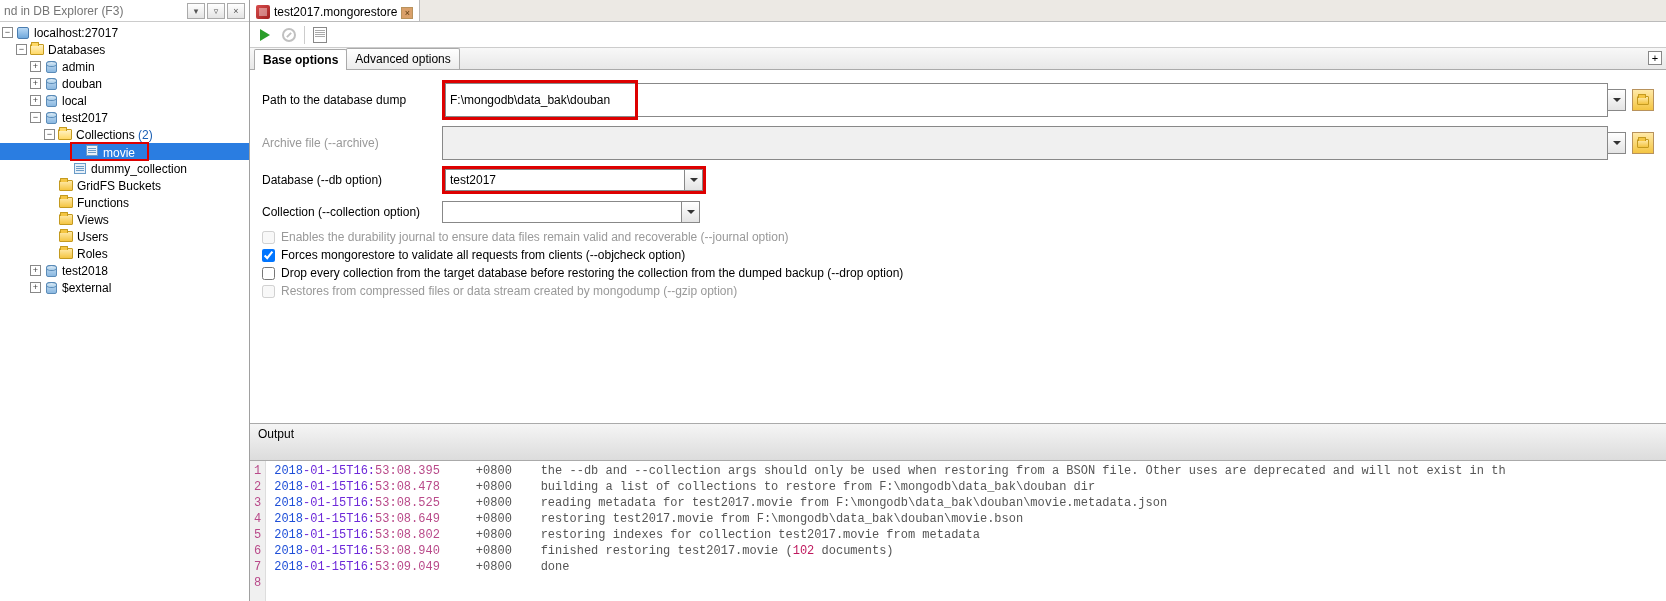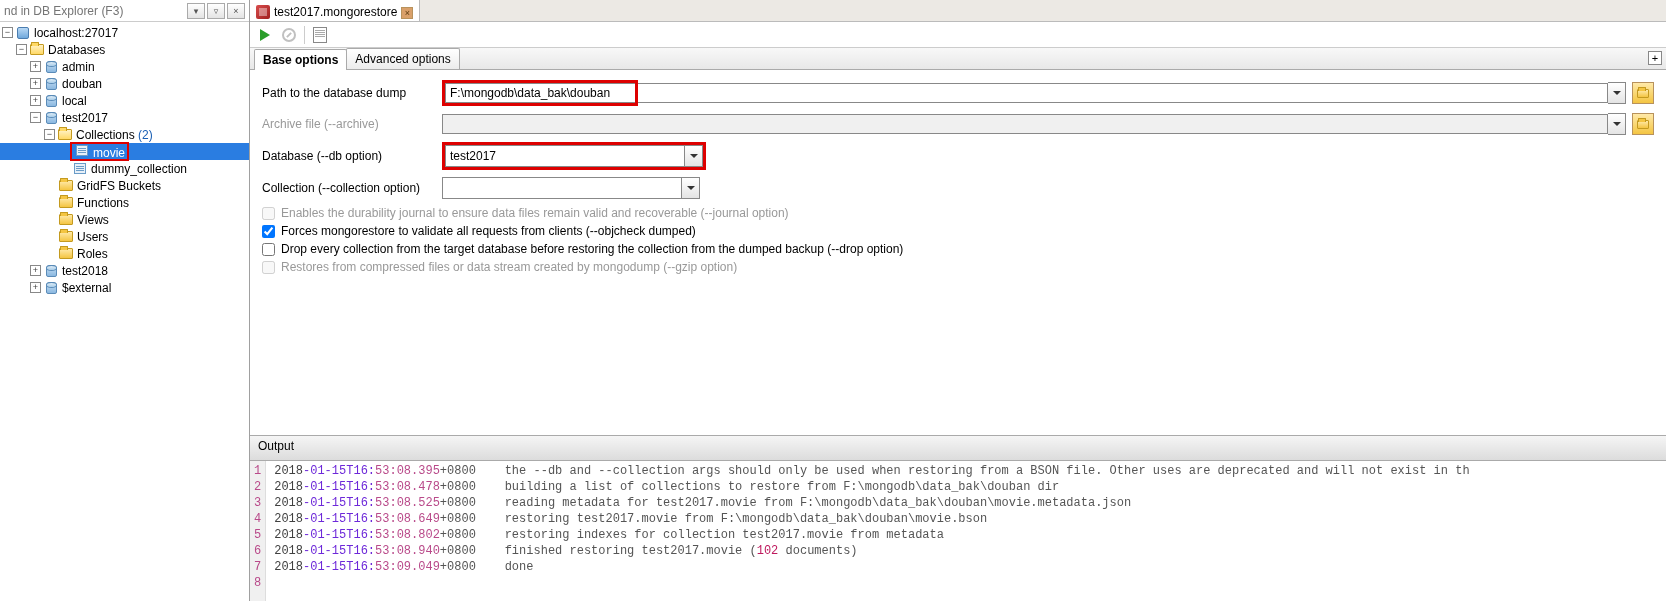--- a/index.html
+++ b/index.html
@@ -19,21 +19,21 @@
 .icon-folder { width: 14px; height: 11px; background: linear-gradient(#ffe9a8,#f4c542); border: 1px solid #c49a1f; border-radius: 1px; position: relative; }
 .icon-folder::before { content: ""; position: absolute; top: -3px; left: 0; width: 6px; height: 3px; background: #f4c542; border: 1px solid #c49a1f; border-bottom: none; border-radius: 1px 1px 0 0; }
 .icon-folder-open { width: 14px; height: 11px; background: linear-gradient(#fff2c7,#ffd966); border: 1px solid #c49a1f; border-radius: 1px; position: relative; }
 .icon-folder-open::before { content: ""; position: absolute; top: -3px; left: 0; width: 6px; height: 3px; background: #ffd966; border: 1px solid #c49a1f; border-bottom: none; border-radius: 1px 1px 0 0; }
 .icon-db { width: 11px; height: 12px; background: linear-gradient(#c8e0f4,#8bb8e0); border: 1px solid #5a8bb8; border-radius: 3px 3px 2px 2px; position: relative; }
 .icon-db::before { content: ""; position: absolute; top: -1px; left: -1px; right: -1px; height: 4px; background: linear-gradient(#e0eef8,#a8cce8); border: 1px solid #5a8bb8; border-radius: 6px / 3px; }
 .icon-collection { width: 12px; height: 11px; background: #e8f0f8; border: 1px solid #6a9cc8; position: relative; }
 .icon-collection::before { content: ""; position: absolute; top: 2px; left: 1px; right: 1px; height: 1px; background: #6a9cc8; box-shadow: 0 2px 0 #6a9cc8, 0 4px 0 #6a9cc8; }
 .node-label { font-size: 12px; }
 .node-count { color: #1a5fb4; }
-.red-box { border: 2px solid #d00; padding: 0 2px; margin-left: -2px; }
+.red-box { border: 2px solid #d00; padding: 0 12px; margin-left: -2px; }
 .main { flex: 1; display: flex; flex-direction: column; overflow: hidden; }
 .tab-bar { display: flex; align-items: center; height: 22px; background: #ece9e4; border-bottom: 1px solid #bbb; }
 .editor-tab { display: flex; align-items: flex-end; padding: 2px 6px; background: #fff; border-right: 1px solid #bbb; height: 100%; gap: 4px; }
 .tab-icon { width: 14px; height: 14px; background: linear-gradient(135deg,#d84c4c,#a02020); border-radius: 2px; position: relative; }
 .tab-icon::after { content: ""; position: absolute; inset: 3px; background: rgba(255,255,255,0.4); }
 .tab-close { width: 12px; height: 12px; background: #d9a06a; border: 1px solid #b8925c; display: flex; align-items: center; justify-content: center; font-size: 9px; color: #5a3a10; cursor: pointer; }
 .toolbar { display: flex; align-items: center; height: 26px; padding: 2px 6px; gap: 6px; border-bottom: 1px solid #ccc; }
 .tb-btn { width: 18px; height: 18px; display: flex; align-items: center; justify-content: center; cursor: pointer; }
 .tb-run { width: 0; height: 0; border-left: 10px solid #2a9d2a; border-top: 6px solid transparent; border-bottom: 6px solid transparent; }
 .tb-stop { width: 14px; height: 14px; border: 2px solid #c0c0c0; border-radius: 50%; position: relative; }
@@ -43,44 +43,44 @@
 .tb-doc::before { content: ""; position: absolute; top: 2px; left: 1px; right: 1px; height: 1px; background: #aaa; box-shadow: 0 2px 0 #aaa, 0 4px 0 #aaa, 0 6px 0 #aaa; }
 .options-tabs { display: flex; align-items: flex-end; height: 22px; background: linear-gradient(#f8f8f8,#e8e8e8); border-bottom: 1px solid #aaa; padding: 0 4px; position: relative; }
 .opt-tab { padding: 3px 8px; border: 1px solid #aaa; border-bottom: none; background: linear-gradient(#fff,#ececec); margin-right: -1px; cursor: pointer; font-size: 12px; border-radius: 2px 2px 0 0; }
 .opt-tab.active { background: #fff; position: relative; top: 1px; font-weight: 700; }
 .opt-plus { position: absolute; right: 4px; top: 3px; width: 14px; height: 14px; border: 1px solid #888; background: #fff; display: flex; align-items: center; justify-content: center; font-size: 11px; cursor: pointer; }
 .form-area { padding: 10px 12px; flex: 1; overflow: auto; }
 .form-row { display: flex; align-items: center; margin-bottom: 6px; min-height: 24px; }
 .form-label { width: 180px; font-size: 12px; }
 .form-label.disabled { color: #999; }
 .form-control { flex: 1; display: flex; align-items: center; }
-.txt-input { flex: 1; height: 20px; border: 1px solid #888; background: #fff; padding: 0 4px; font-size: 12px; }
+.txt-input { flex: 1; height: 34px; border: 1px solid #888; background: #fff; padding: 0 4px; font-size: 12px; }
 .txt-input:disabled { background: #f0f0f0; color: #999; }
 .dd-btn { width: 18px; height: 22px; border: 1px solid #888; border-left: none; background: linear-gradient(#fff,#e4e4e4); display: flex; align-items: center; justify-content: center; cursor: pointer; }
 .dd-arrow { width: 0; height: 0; border-left: 4px solid transparent; border-right: 4px solid transparent; border-top: 4px solid #333; }
 .browse-btn { width: 22px; height: 22px; border: 1px solid #b8925c; background: linear-gradient(#ffe9a8,#f4c542); margin-left: 6px; cursor: pointer; display: flex; align-items: center; justify-content: center; }
 .browse-btn .icon-folder { width: 12px; height: 9px; }
 .combo { display: flex; }
 .combo input { width: 240px; height: 22px; border: 1px solid #888; padding: 0 4px; font-size: 12px; }
 .combo .dd-btn { height: 22px; }
 .red-outline { border: 3px solid #d00; padding: 0; }
 .red-outline.wide input { border: 1px solid #888; }
 .chk-row { display: flex; align-items: center; margin: 4px 0; font-size: 12px; }
 .chk-row input { margin-right: 6px; }
 .chk-row.disabled { color: #999; }
-.output-header { height: 26px; background: linear-gradient(#f5f5f5,#dcdcdc); border-top: 1px solid #aaa; border-bottom: 1px solid #aaa; padding: 3px 8px; font-size: 12px; }
+.output-header { height: 38px; background: linear-gradient(#f5f5f5,#dcdcdc); border-top: 1px solid #aaa; border-bottom: 1px solid #aaa; padding: 3px 8px; font-size: 12px; }
 .output { height: 140px; overflow: auto; font-family: Consolas, "Courier New", monospace; font-size: 12px; background: #fff; display: flex; }
 .gutter { background: #f0f0f0; border-right: 1px solid #ddd; padding: 2px 4px; text-align: right; color: #b94a8a; user-select: none; }
 .gutter div { height: 16px; line-height: 16px; }
 .log-lines { padding: 2px 0 2px 8px; flex: 1; }
 .log-line { height: 16px; line-height: 16px; white-space: pre; }
-.ts-y { color: #404040; }
+.ts-y { color: #1d4ed8; }
 .ts-d { color: #6d28d9; }
 .ts-t { color: #b94a8a; }
-.ts-z { color: #555; }
+.ts-z { color: #555; margin-left: 36px; }
 .msg { color: #555; }
 .num { color: #be185d; }
 </style>
 </head>
 <body>
 
 <div class="sidebar">
   <div class="sidebar-header">
     <input type="text" placeholder="nd in DB Explorer (F3)" style="">
     <div class="hdr-btn">▾</div>
@@ -287,21 +287,21 @@
             </div>
         </div>
       </div>
     </div>
     <div class="chk-row disabled">
       <input type="checkbox" disabled="" style="">
       <span>Enables the durability journal to ensure data files remain valid and recoverable (--journal option)</span>
     </div>
     <div class="chk-row">
       <input type="checkbox" checked="" style="">
-      <span>Forces mongorestore to validate all requests from clients (--objcheck dumped)</span>
+      <span>Forces mongorestore to validate all requests from clients (--objcheck option)</span>
     </div>
     <div class="chk-row">
       <input type="checkbox" style="">
       <span>Drop every collection from the target database before restoring the collection from the dumped backup (--drop option)</span>
     </div>
     <div class="chk-row disabled">
       <input type="checkbox" disabled="" style="">
       <span>Restores from compressed files or data stream created by mongodump (--gzip option)</span>
     </div>
   </div>

